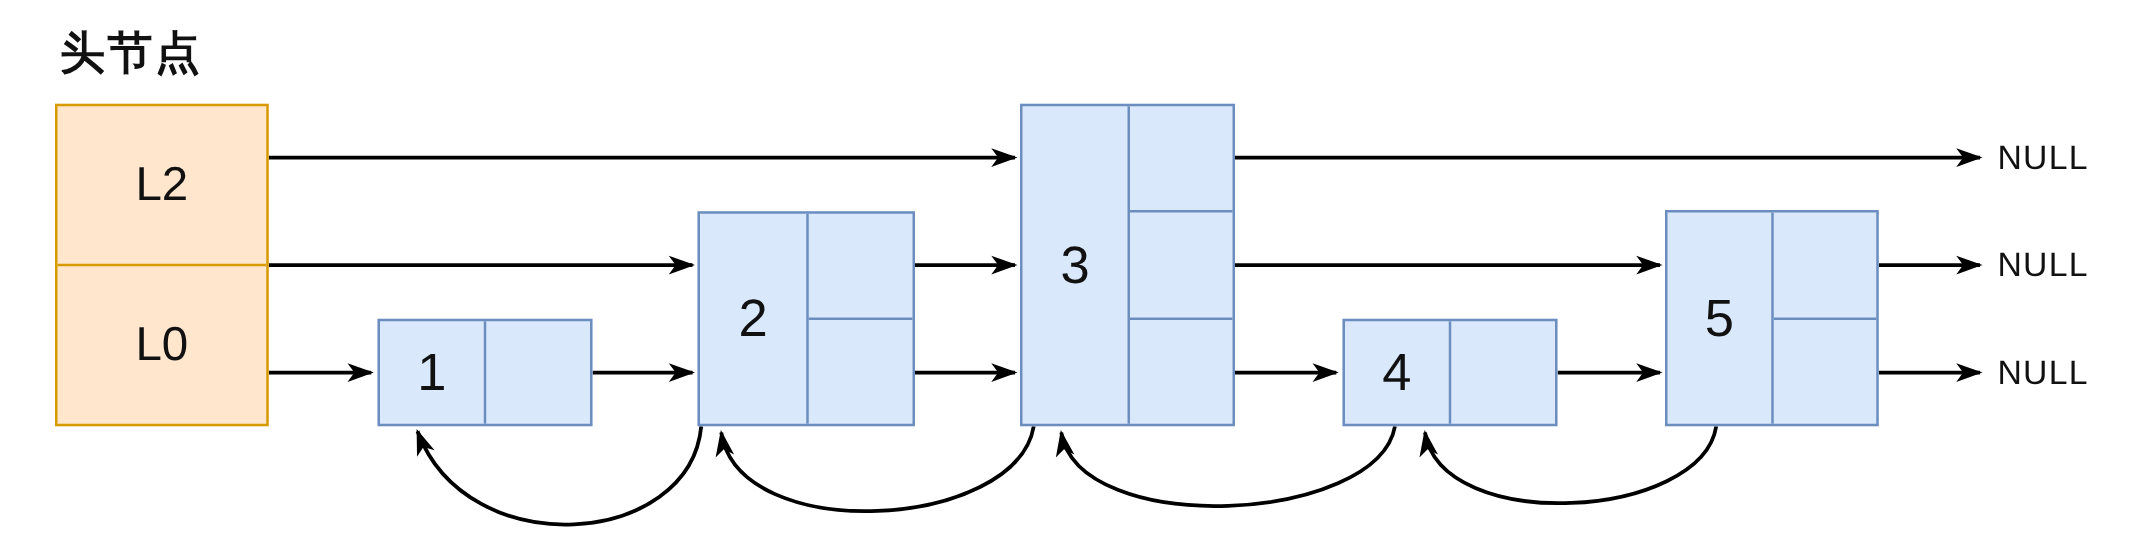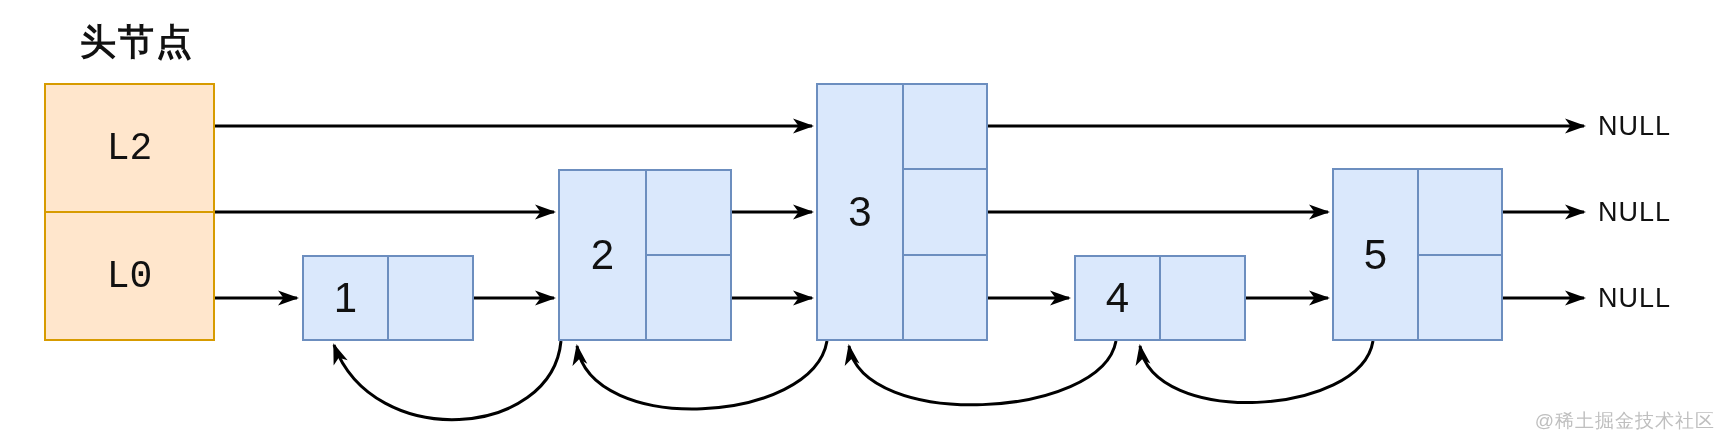--- a/index.html
+++ b/index.html
@@ -15,35 +15,34 @@
   *{box-sizing:border-box;margin:0;padding:0;}
   html,body{background:var(--background);}
   body{font-family:"Liberation Sans","DejaVu Sans",sans-serif;color:var(--text);}
   .canvas{
     position:relative;
     width:1720px;height:440px;
     background:var(--background);
     overflow:hidden;
   }
   .diagram-title{
-    position:absolute;left:80px;top:18px;
+    position:absolute;left:48px;top:18px;
     font-size:36px;font-weight:600;letter-spacing:2px;
   }
   
   .head-box{
     position:absolute;left:44px;top:83px;width:171px;height:258px;
     background:var(--head-fill);
     border:2px solid var(--head-stroke);
     display:flex;flex-direction:column;
   }
   .head-row{
     flex:1;display:flex;align-items:center;justify-content:center;
     border-bottom:2px solid var(--head-stroke);
     font-size:38px;
-    font-family:Liberation Mono, monospace;
   }
   .head-row:last-child{border-bottom:none;}
   
   .node{
     position:absolute;
     background:var(--node-fill);
     border:2px solid var(--node-stroke);
     display:flex;
   }
   .value-cell{
@@ -143,15 +142,14 @@
     <div class="ptr-col">
       <div class="ptr-cell"></div>
       <div class="ptr-cell"></div>
     </div>
   </div>
 
   <div class="null-label" style="top:108px">NULL</div>
   <div class="null-label" style="top:194px">NULL</div>
   <div class="null-label" style="top:280px">NULL</div>
 
-  <div class="watermark">@稀土掘金技术社区</div>
 
 </div>
 
 </body></html>

